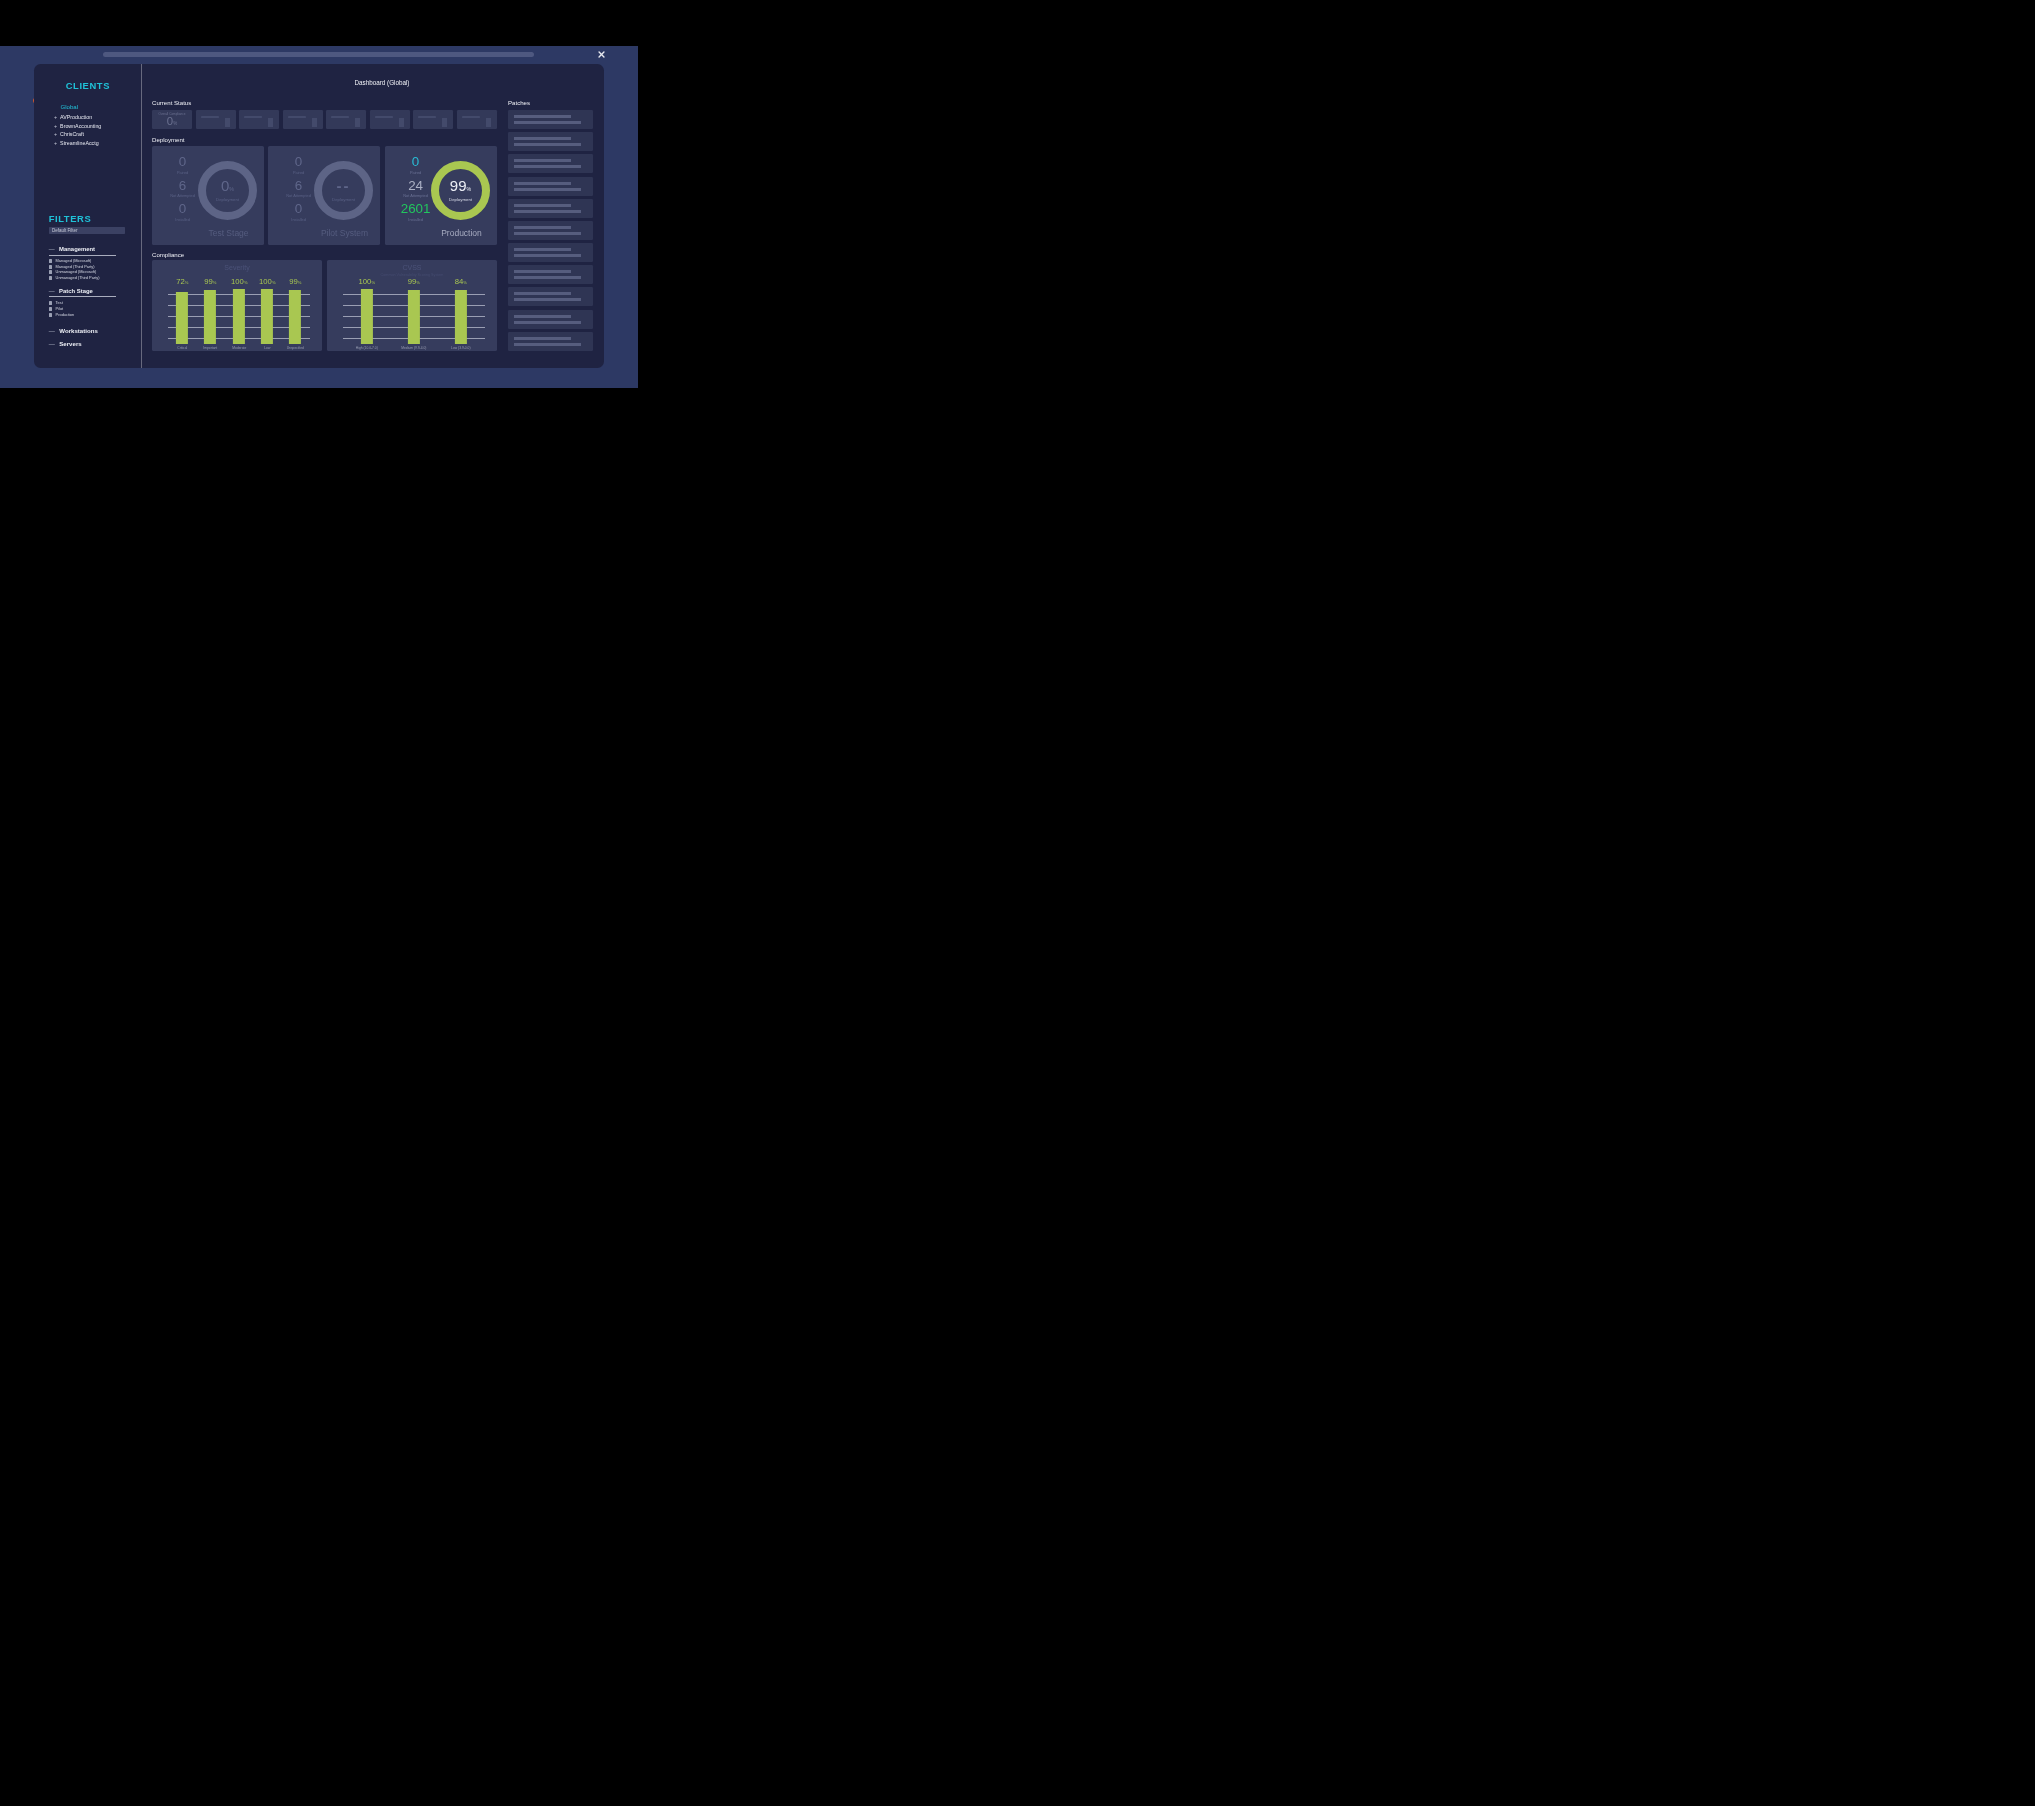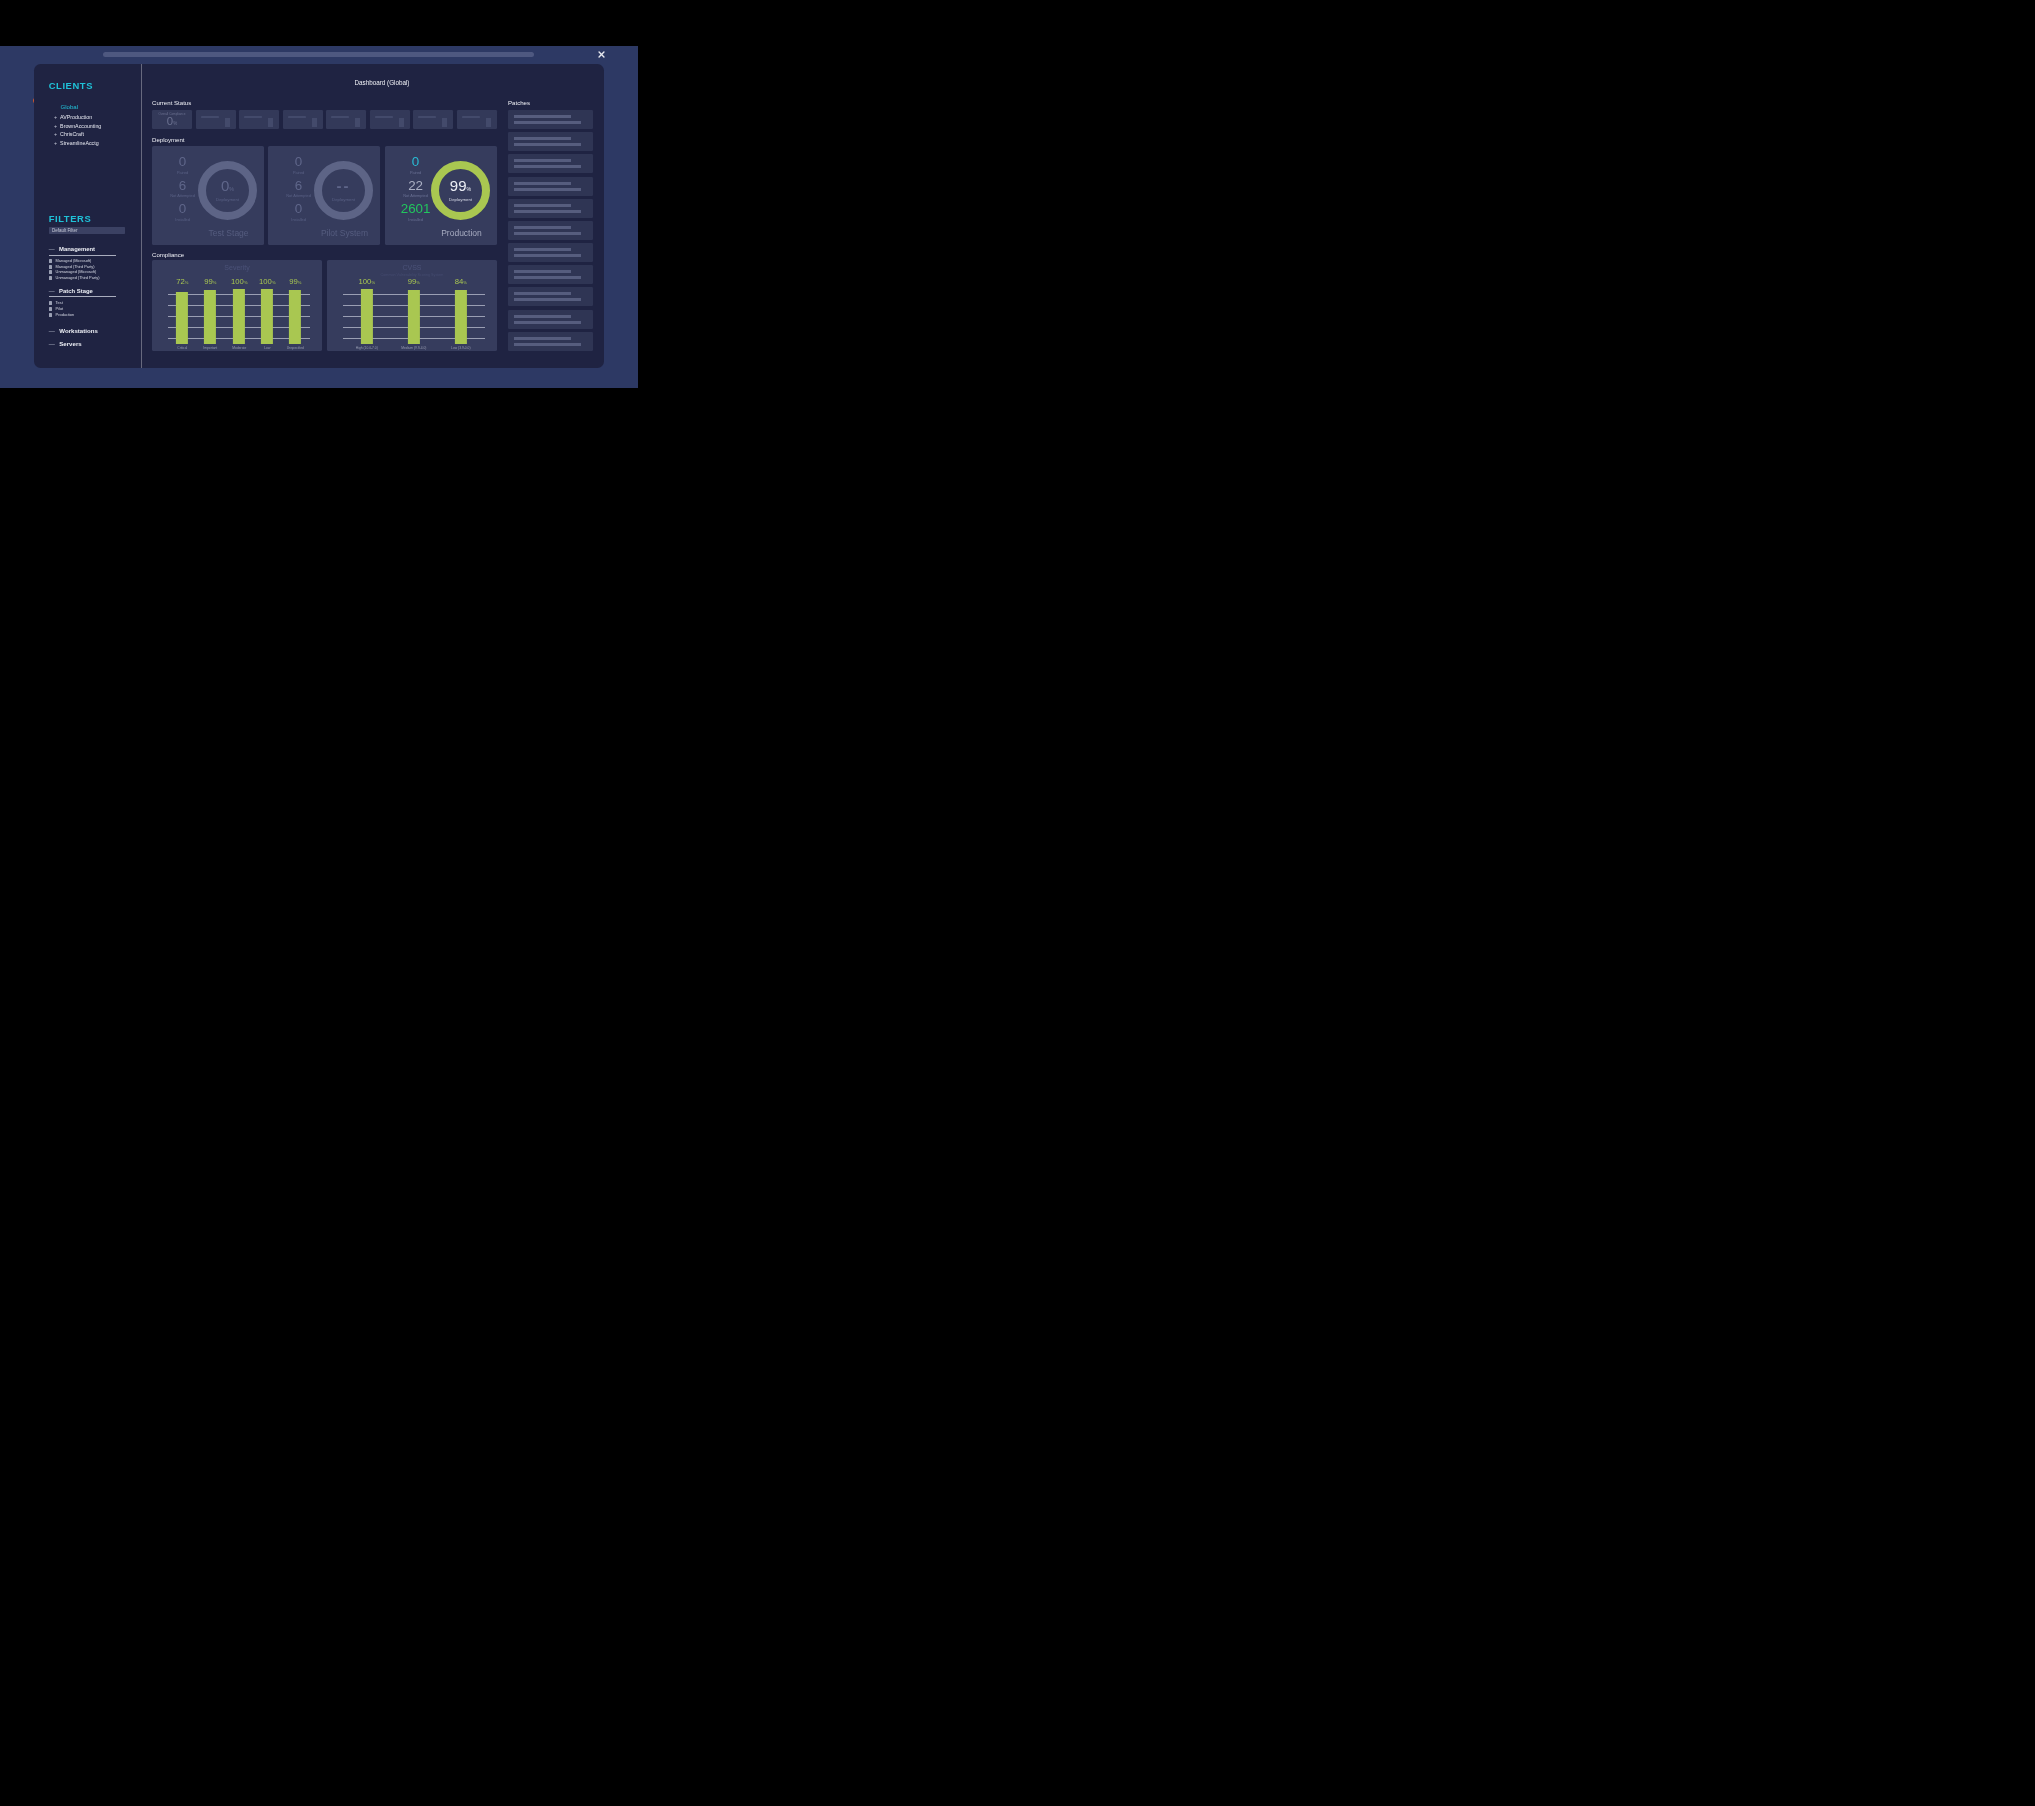--- a/index.html
+++ b/index.html
@@ -82,21 +82,21 @@
     <div class="close-btn">
       <svg width="9" height="9" viewBox="0 0 22 22">
         <line x1="5" y1="5" x2="17" y2="17" stroke="#e8eaf0" stroke-width="3.4" stroke-linecap="round"></line>
         <line x1="17" y1="5" x2="5" y2="17" stroke="#e8eaf0" stroke-width="3.4" stroke-linecap="round"></line>
       </svg>
     </div>
 
     <div class="panel">
       <div class="divider"></div>
 
-      <div class="side-title" style="top:16px;">CLIENTS</div>
+      <div class="side-title" style="top:16px;margin-left:17px;">CLIENTS</div>
       <div class="client-global" style="top:39px;">Global</div>
 
       <div class="client-row" style="top:50px;"><span class="plus">+</span><span>AVProduction</span></div>
       <div class="client-row" style="top:59px;"><span class="plus">+</span><span>BrownAccounting</span></div>
       <div class="client-row" style="top:67px;"><span class="plus">+</span><span>ChrisCraft</span></div>
       <div class="client-row" style="top:76px;"><span class="plus">+</span><span>StreamlineAcctg</span></div>
 
       <div class="side-title" style="top:149px;">FILTERS</div>
       <input class="filter-input" value="Default Filter" style="">
 
@@ -220,21 +220,21 @@
         <div class="dep-title" style="color:#555c7f;">Pilot System</div>
       </div>
 
       <div class="dep-card" style="left:351px;">
         <div class="dep-stats">
           <div class="dep-stat">
               <div class="num" style="color:#29bad3;">0</div>
               <div class="lab" style="color:#6a7194;">Paired</div>
             </div>
           <div class="dep-stat">
-              <div class="num" style="color:#abb0c4;">22</div>
+              <div class="num" style="color:#abb0c4;">24</div>
               <div class="lab" style="color:#6a7194;">Not Attempted</div>
             </div>
           <div class="dep-stat">
               <div class="num" style="color:#22c55e;">2601</div>
               <div class="lab" style="color:#6a7194;">Installed</div>
             </div>
         </div>
         <div class="donut" style="border:8.5px solid #a9c751;">
           <div class="dval" style="color:#eceef5;"><span>99</span><span class="pct">%</span></div>
           <div class="dlab" style="color:#d9dce8;">Deployment</div>

